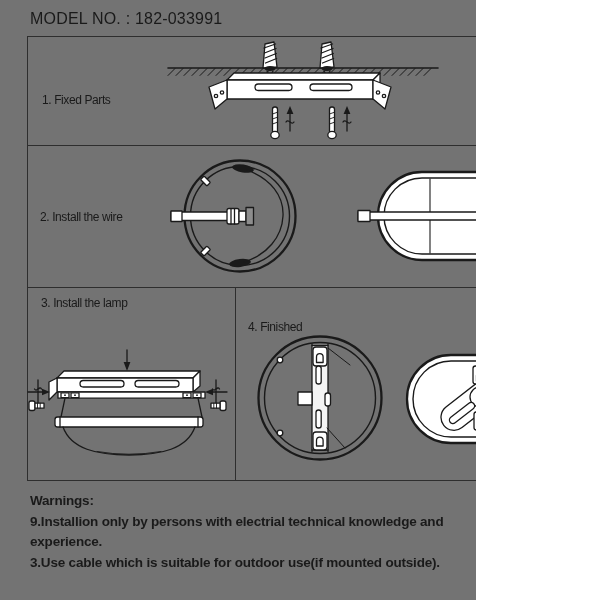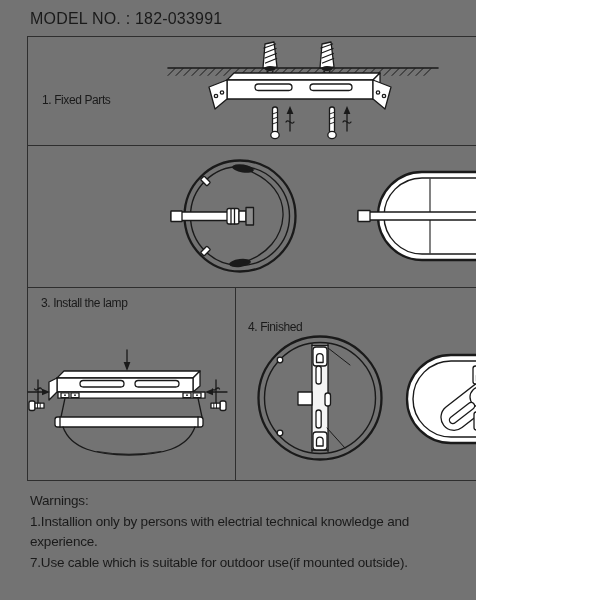--- a/index.html
+++ b/index.html
@@ -4,38 +4,39 @@
 <style>
   html,body{margin:0;padding:0;background:#fff;}
   .page{position:relative;width:476px;height:600px;background:#737373;overflow:hidden;
         font-family:"Liberation Sans",sans-serif;color:#1a1a1a;}
   .abs{position:absolute;}
   .model{position:absolute;left:30px;top:10px;font-size:16px;letter-spacing:0.2px;font-weight:500;}
   .box{position:absolute;left:27px;top:36px;width:545px;height:445px;border:1.5px solid #2e2e2e;box-sizing:border-box;}
   .hline{position:absolute;left:27px;width:545px;height:0;border-top:1.5px solid #2e2e2e;}
   .vline{position:absolute;width:0;border-left:1.5px solid #2e2e2e;}
   .step-label{position:absolute;font-size:12px;letter-spacing:-0.4px;font-weight:500;white-space:nowrap;}
-  .warnings{position:absolute;left:30px;top:491px;font-size:13.5px;letter-spacing:-0.2px;line-height:20.6px;font-weight:400;}
+  .warnings{position:absolute;left:30px;top:491px;font-size:13.5px;letter-spacing:-0.2px;line-height:20.6px;font-weight:700;}
   svg{display:block;}
   svg .ln{stroke:#1a1a1a;fill:none;stroke-width:1.3;stroke-linecap:round;stroke-linejoin:round;}
   svg .wf{fill:#ffffff;}
 </style>
 </head>
 <body>
 
 <div class="page">
 
   <div class="model">MODEL NO. : 182-033991</div>
 
   <div class="box"></div>
   <div class="hline" style="top:145px"></div>
   <div class="hline" style="top:287px"></div>
   <div class="vline" style="left:235px;top:287px;height:194px"></div>
 
   <div class="step-label" style="left:42px;top:93px">1. Fixed Parts</div>
+  <div class="step-label" style="left:40px;top:210px">2. Install the wire</div>
   <div class="step-label" style="left:41px;top:296px">3. Install the lamp</div>
   <div class="step-label" style="left:248px;top:320px">4. Finished</div>
 
   <svg class="abs" style="left:160px;top:37px" width="300" height="108" viewBox="0 0 300 108">
     <g class="ln">
       <line x1="8" y1="31" x2="278" y2="31" stroke-width="1.6"></line>
       <path stroke-width="1" d="M8,38.5 l7,-7 m1,7 l7,-7 m1,7 l7,-7 m1,7 l7,-7 m1,7 l7,-7 m1,7 l7,-7 m1,7 l7,-7 m1,7 l7,-7 m1,7 l7,-7 m1,7 l7,-7 m1,7 l7,-7 m1,7 l7,-7 m1,7 l7,-7 m1,7 l7,-7 m1,7 l7,-7 m1,7 l7,-7 m1,7 l7,-7 m1,7 l7,-7 m1,7 l7,-7 m1,7 l7,-7 m1,7 l7,-7 m1,7 l7,-7 m1,7 l7,-7 m1,7 l7,-7 m1,7 l7,-7 m1,7 l7,-7 m1,7 l7,-7 m1,7 l7,-7 m1,7 l7,-7 m1,7 l7,-7 m1,7 l7,-7 m1,7 l7,-7 m1,7 l7,-7"></path>
 
       <g>
         <polygon class="wf" points="105,7 114,5 117,30 103,31"></polygon>
@@ -223,17 +224,17 @@
             <rect class="wf" x="44" y="59.5" width="30" height="7" rx="3.5"></rect>
           </g>
       </g>
       <line x1="106" y1="22" x2="120" y2="13" stroke-width="1"></line>
       <line x1="104" y1="58" x2="120" y2="78" stroke-width="1"></line>
     </g>
   </svg>
 
   <div class="warnings">
     <div>Warnings:</div>
-    <div>1.Installion only by persons with electrial technical knowledge and experience.</div>
-    <div>7.Use cable which is suitable for outdoor use(if mounted outside).</div>
+    <div>9.Installion only by persons with electrial technical knowledge and experience.</div>
+    <div>3.Use cable which is suitable for outdoor use(if mounted outside).</div>
   </div>
 
 </div>
 
 </body></html>

